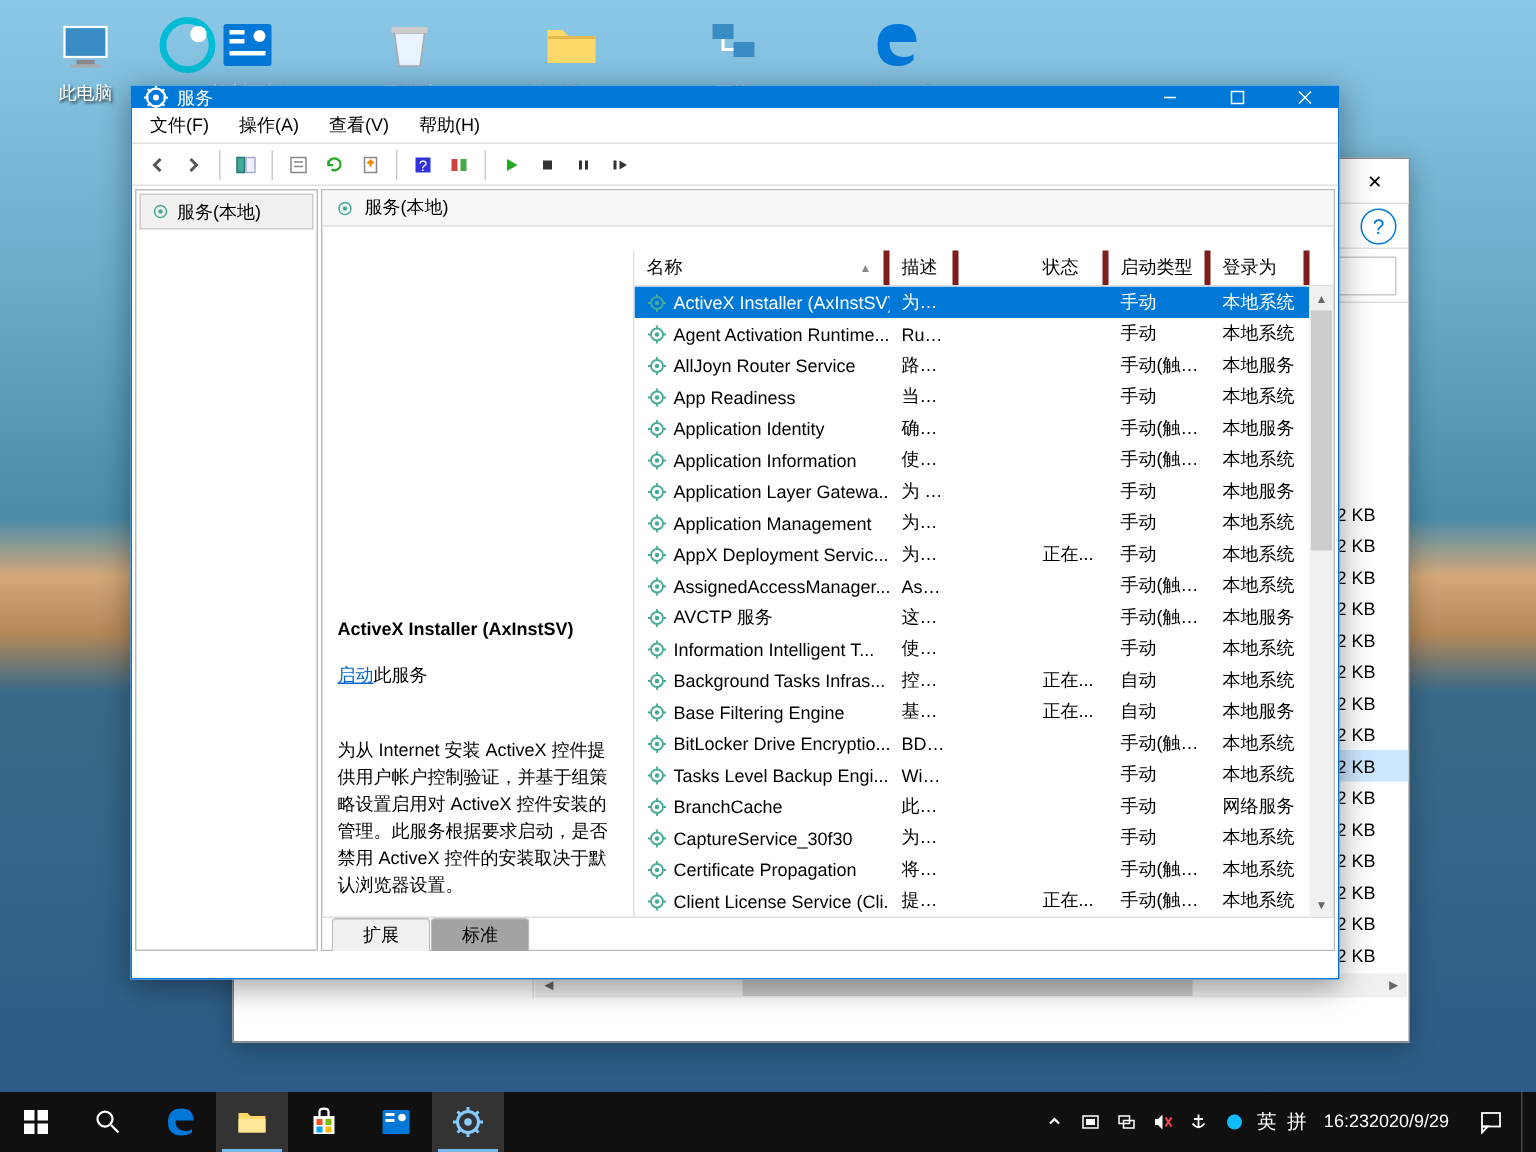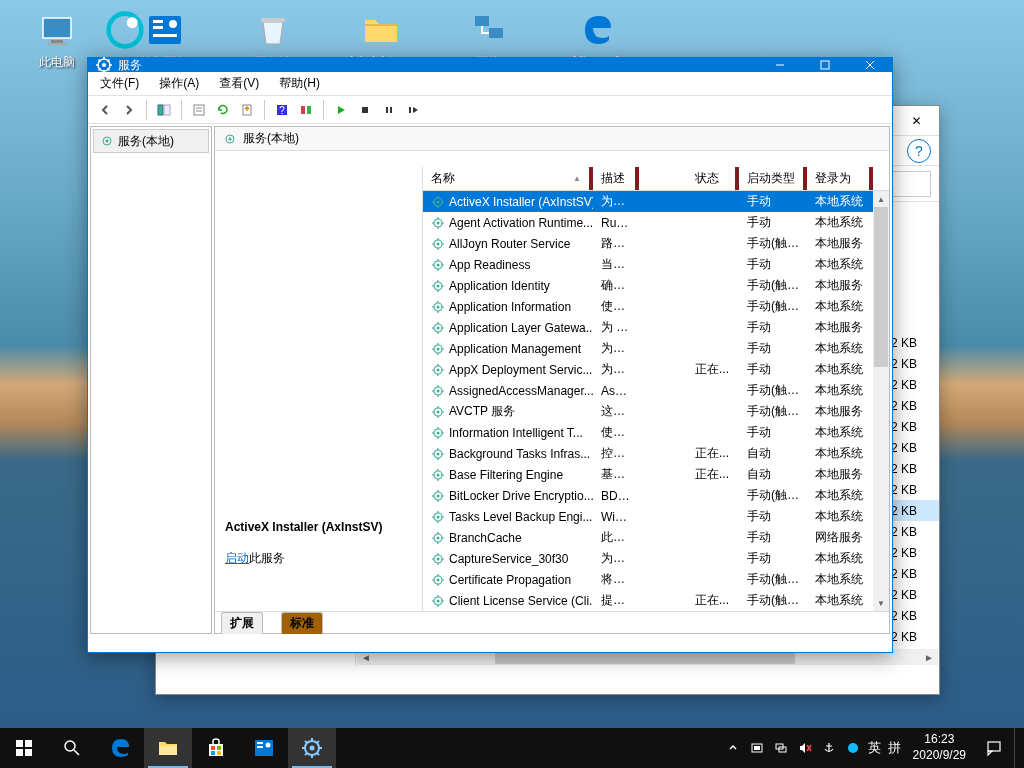--- a/index.html
+++ b/index.html
@@ -66,36 +66,36 @@
 .svc-row.selected { background: #0078d7; color: #fff; }
 .svc-row .cell { padding: 0 8px; overflow: hidden; white-space: nowrap; text-overflow: ellipsis; }
 .svc-row .cell.name { display: flex; align-items: center; gap: 4px; }
 .gear-mini { width: 14px; height: 14px; flex-shrink: 0; }
 .col-name { width: 170px; }
 .col-desc { width: 46px; }
 .col-status { width: 52px; margin-left: 48px; }
 .col-startup { width: 68px; }
 .col-logon { width: 66px; }
 .svc-tabs { height: 22px; display: flex; align-items: flex-end; padding: 0 6px; border-top: 1px solid #ddd; background: #fff; }
-.svc-tabs .tab { padding: 2px 8px; font-size: 12px; border: 1px solid #bbb; border-bottom: none; background: #f0f0f0; margin-right: 18px; cursor: pointer; border-radius: 3px 3px 0 0; position: relative; top: 1px; font-weight: bold; }
-.svc-tabs .tab.active { background: #a16207; }
+.svc-tabs .tab { padding: 2px 20px; font-size: 12px; border: 1px solid #bbb; border-bottom: none; background: #f0f0f0; margin-right: 0; cursor: pointer; border-radius: 3px 3px 0 0; position: relative; top: 1px; }
+.svc-tabs .tab.active { background: #a3a3a3; }
 .svc-scroll { width: 16px; background: #f0f0f0; display: flex; flex-direction: column; }
 .svc-scroll .arrow { height: 16px; display: flex; align-items: center; justify-content: center; font-size: 8px; color: #666; }
 .svc-scroll .track { flex: 1; position: relative; }
 .svc-scroll .thumb { position: absolute; top: 0; left: 1px; right: 1px; height: 160px; background: #ccc; }
 
 
 .taskbar { position: absolute; bottom: 0; left: 0; right: 0; height: 40px; background: #101010; display: flex; align-items: center; z-index: 100; }
 .taskbar .start-btn { width: 48px; height: 40px; display: flex; align-items: center; justify-content: center; cursor: pointer; }
 .taskbar .task-btn { width: 48px; height: 40px; display: flex; align-items: center; justify-content: center; cursor: pointer; position: relative; }
 .taskbar .task-btn.active::after { content: ''; position: absolute; bottom: 0; left: 4px; right: 4px; height: 2px; background: #76b9ed; }
 .taskbar .task-btn.active { background: #333; }
 .taskbar .tray { margin-left: auto; display: flex; align-items: center; height: 100%; padding-right: 4px; }
 .taskbar .tray-icon { width: 24px; height: 40px; display: flex; align-items: center; justify-content: center; color: #fff; font-size: 13px; cursor: pointer; }
-.taskbar .clock { display: flex; flex-direction: column; align-items: center; justify-content: center; color: #fff; font-size: 12px; padding: 0 8px; cursor: pointer; line-height: 1.3; }
+.taskbar .clock { display: flex; flex-direction: row; align-items: center; justify-content: center; color: #fff; font-size: 12px; padding: 0 8px; cursor: pointer; line-height: 1.3; }
 .taskbar .notif { width: 40px; height: 40px; display: flex; align-items: center; justify-content: center; cursor: pointer; color: #fff; }
 .taskbar .show-desktop { width: 6px; height: 40px; border-left: 1px solid #444; cursor: pointer; }
 
 svg { display: block; }
 </style>
 </head>
 <body>
 
 <div class="wallpaper"></div>
 
@@ -369,20 +369,21 @@
             <circle cx="7" cy="7" r="1.5" fill="#4a9"></circle>
           </svg>
         <span>服务(本地)</span>
       </div>
       <div class="svc-main-body">
         <div class="svc-detail">
           <div class="svc-name">ActiveX Installer (AxInstSV)</div>
           <div class="svc-action">
             <a>启动</a><span>此服务</span>
           </div>
+          <div class="svc-desc">为从 Internet 安装 ActiveX 控件提供用户帐户控制验证，并基于组策略设置启用对 ActiveX 控件安装的管理。此服务根据要求启动，是否禁用 ActiveX 控件的安装取决于默认浏览器设置。</div>
         </div>
         <div class="svc-list-wrap">
           <div class="svc-list-header">
             <div class="col col-name">
                 <span>名称</span>
                 <span class="sort">▲</span>
               </div>
             <div class="col col-desc">描述</div>
             <div class="col col-status">状态</div>
             <div class="col col-startup">启动类型</div>

